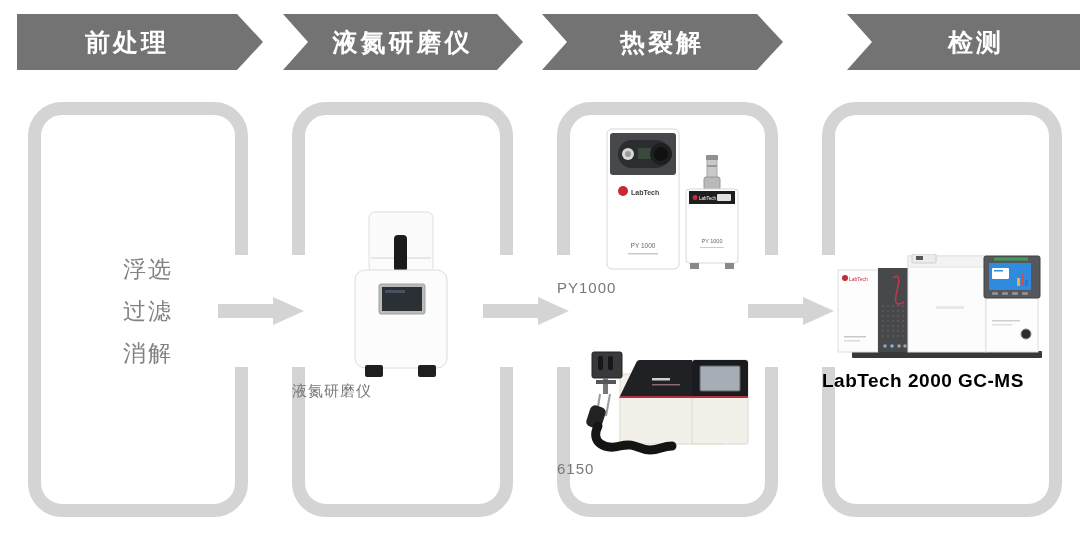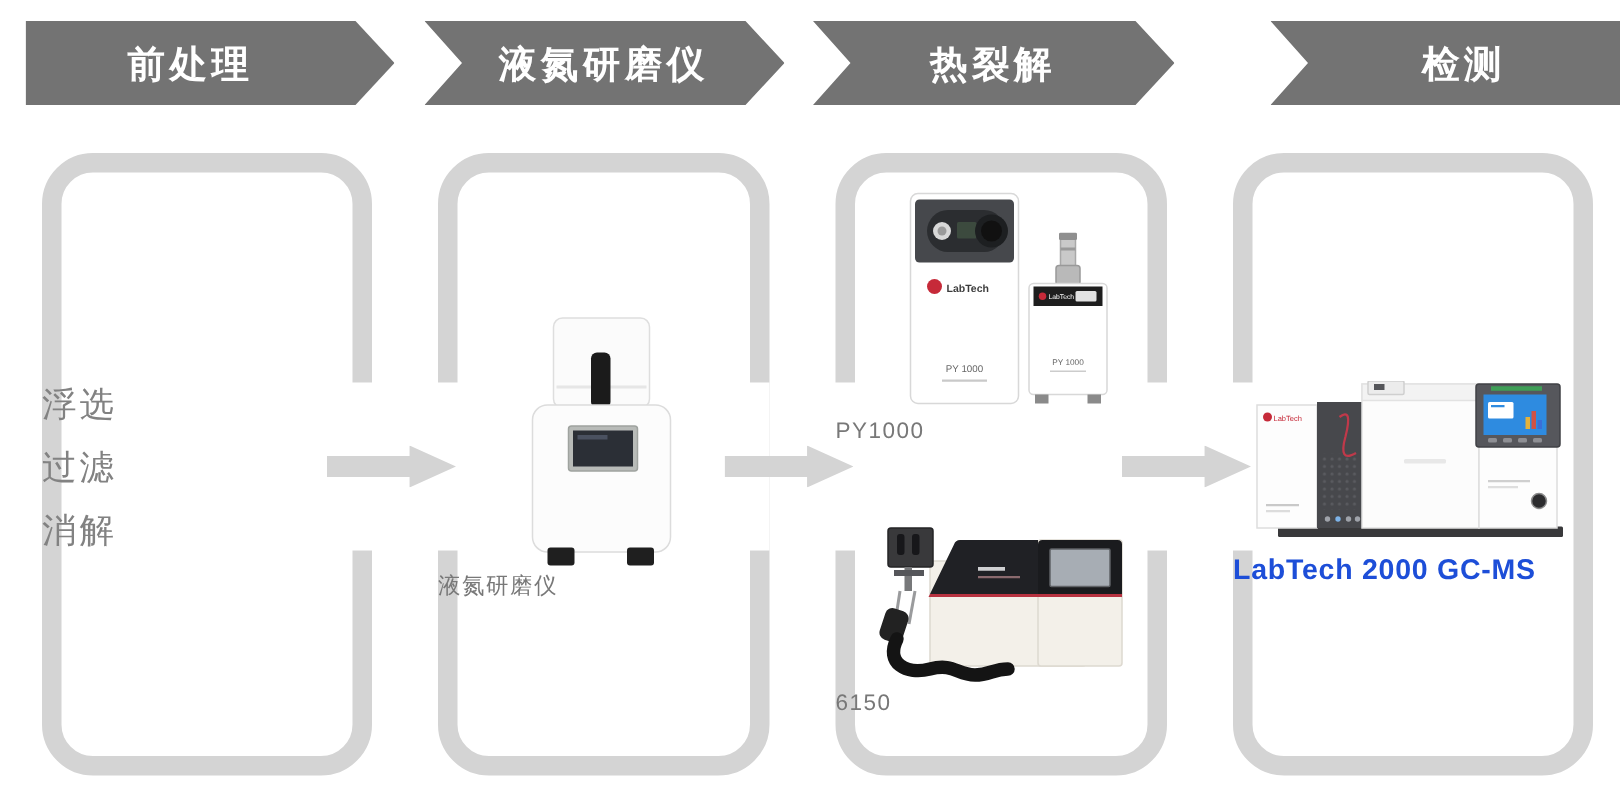--- a/index.html
+++ b/index.html
@@ -29,31 +29,31 @@
   .gap { position:absolute; top:255px; height:112px; width:20px; background:#ffffff; }
   .g1 { left:229px; } .g2 { left:291px; } .g3 { left:493px; }
   .g4 { left:556px; } .g5 { left:758px; } .g6 { left:821px; }
 
   
   .arrow { position:absolute; top:297px; width:86px; height:28px; background:#d4d4d4;
            clip-path:polygon(0 25%, 64% 25%, 64% 0, 100% 50%, 64% 100%, 64% 75%, 0 75%); }
   .a1 { left:218px; } .a2 { left:483px; } .a3 { left:748px; }
 
   
-  .steps { position:absolute; left:28px; top:248px; width:220px; text-align:left;
-           color:#828282; font-size:23px; letter-spacing:2px; }
+  .steps { position:absolute; left:28px; top:248px; width:220px; text-align:center;
+           color:#828282; font-size:23px; letter-spacing:2px;padding-left:20px; }
   .steps div { height:42px; line-height:42px; }
 
   
   .caption { position:absolute; text-align:left; color:#787878; font-size:15px;
              letter-spacing:1px; line-height:19px; }
   .cap-grind { left:292px; top:381px; width:195px; }
   .cap-py    { left:557px; top:278px; width:221px; }
   .cap-6150  { left:557px; top:459px; width:186px; }
-  .cap-gcms  { left:822px; top:371px; width:229px; color:#1d4ed8;
+  .cap-gcms  { left:822px; top:371px; width:229px; color:#000000;
                font-size:19px; font-weight:bold; letter-spacing:0.5px; }
 
   
   .dev { position:absolute; }
   .dev-grinder { left:352px; top:210px; }
   .dev-pytower { left:606px; top:128px; }
   .dev-pyunit  { left:684px; top:155px; }
   .dev-6150    { left:586px; top:350px; }
   .dev-gcms    { left:836px; top:254px; }
   svg text { font-family:"Liberation Sans","DejaVu Sans",sans-serif; }

